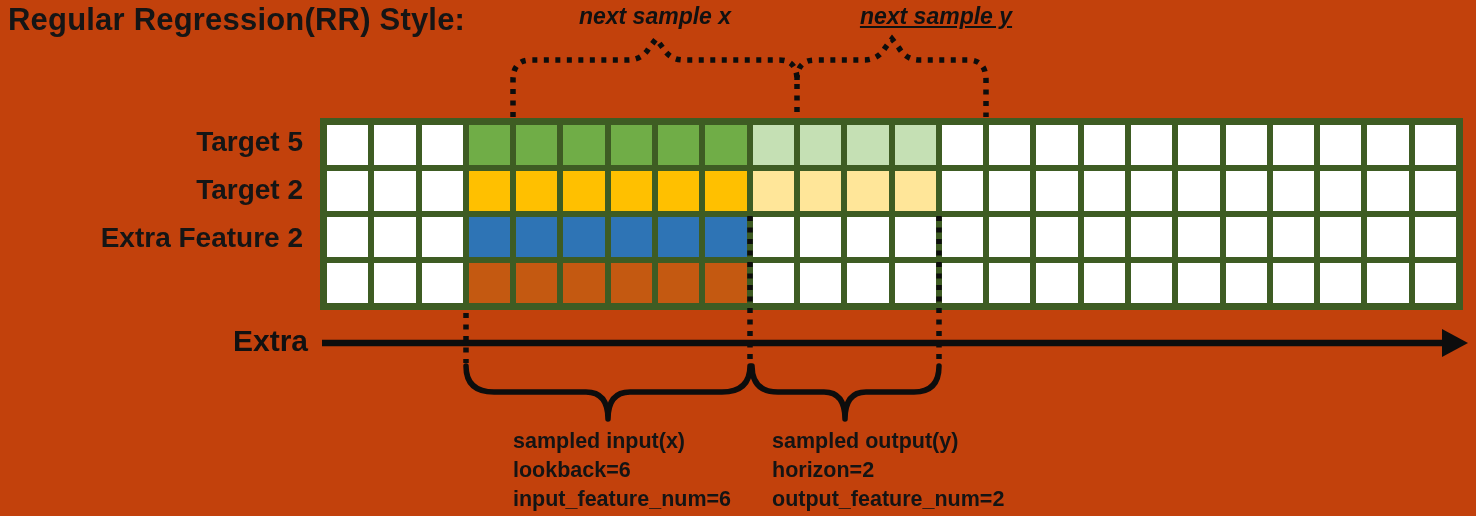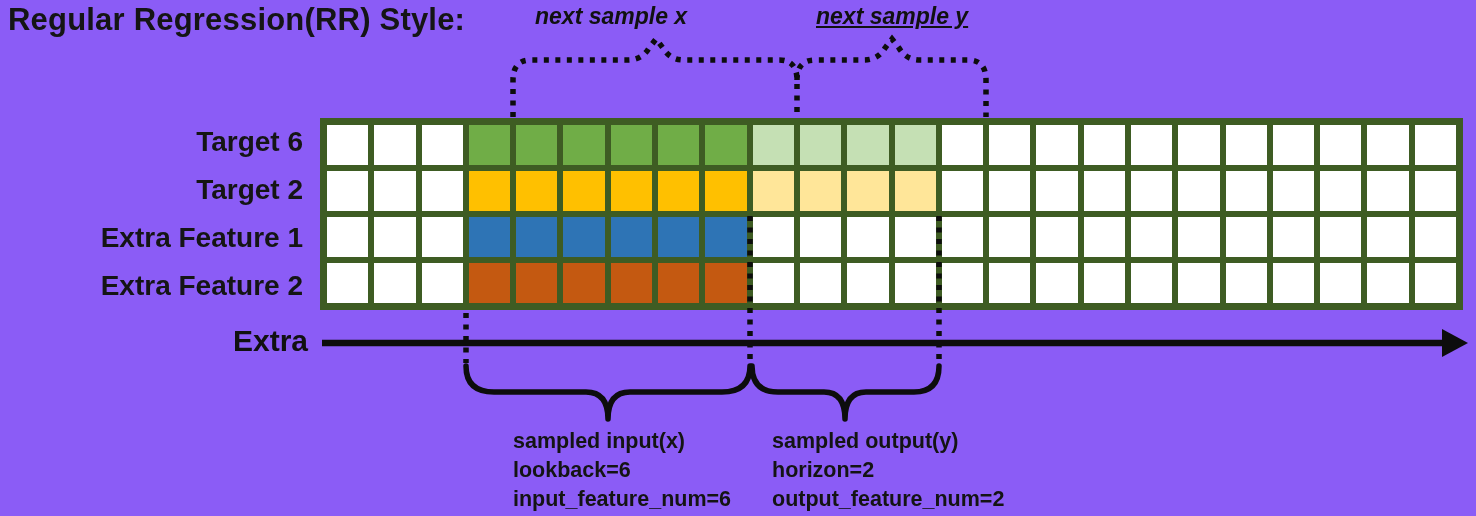--- a/index.html
+++ b/index.html
@@ -1,26 +1,26 @@
 <!DOCTYPE html>
 <html><head>
 <meta charset="utf-8">
 <style>
   html,body { margin:0; padding:0; background:#ffffff; }
   #canvas {
-    position:relative; width:1476px; height:516px; background:#8b5cf6;
+    position:relative; width:1476px; height:516px; background:#c2410c;
     font-family:"Liberation Sans", sans-serif; color:#111111; overflow:hidden;
   }
   .abs { position:absolute; }
   #title {
     left:8px; top:2px; font-size:31px; font-weight:700; letter-spacing:0.2px; color:#151515;
   }
   .brace-label {
     top:3px; font-size:23px; font-style:italic; font-weight:600; color:#111;
-    text-align:left; width:240px;
+    text-align:center; width:240px;
   }
   #next-sample-x { left:535px; }
   #next-sample-y { left:816px;text-decoration:underline; }
   #row-labels {
     left:0; top:118px; width:312px; height:192px;
     display:grid; grid-template-rows:repeat(4,1fr);
   }
   .row-label {
     display:flex; align-items:center; justify-content:flex-end;
     padding-right:9px; font-size:28px; font-weight:700; color:#151515; white-space:nowrap;
@@ -47,23 +47,22 @@
 <body>
 
 <div id="canvas">
 
   <div id="title" class="abs">Regular Regression(RR) Style:</div>
 
   <div id="next-sample-x" class="abs brace-label">next sample x</div>
   <div id="next-sample-y" class="abs brace-label">next sample y</div>
 
   <div id="row-labels" class="abs">
-    <div class="row-label">Target 6</div>
+    <div class="row-label">Target 5</div>
     <div class="row-label">Target 2</div>
-    <div class="row-label">Extra Feature 1</div>
     <div class="row-label">Extra Feature 2</div>
   </div>
 
   <div id="grid" class="abs" style="background: rgb(62, 92, 35);">
       <div class="cell" style="background: rgb(255, 255, 255);"></div>
       <div class="cell" style="background: rgb(255, 255, 255);"></div>
       <div class="cell" style="background: rgb(255, 255, 255);"></div>
       <div class="cell" style="background: rgb(112, 173, 71);"></div>
       <div class="cell" style="background: rgb(112, 173, 71);"></div>
       <div class="cell" style="background: rgb(112, 173, 71);"></div>

